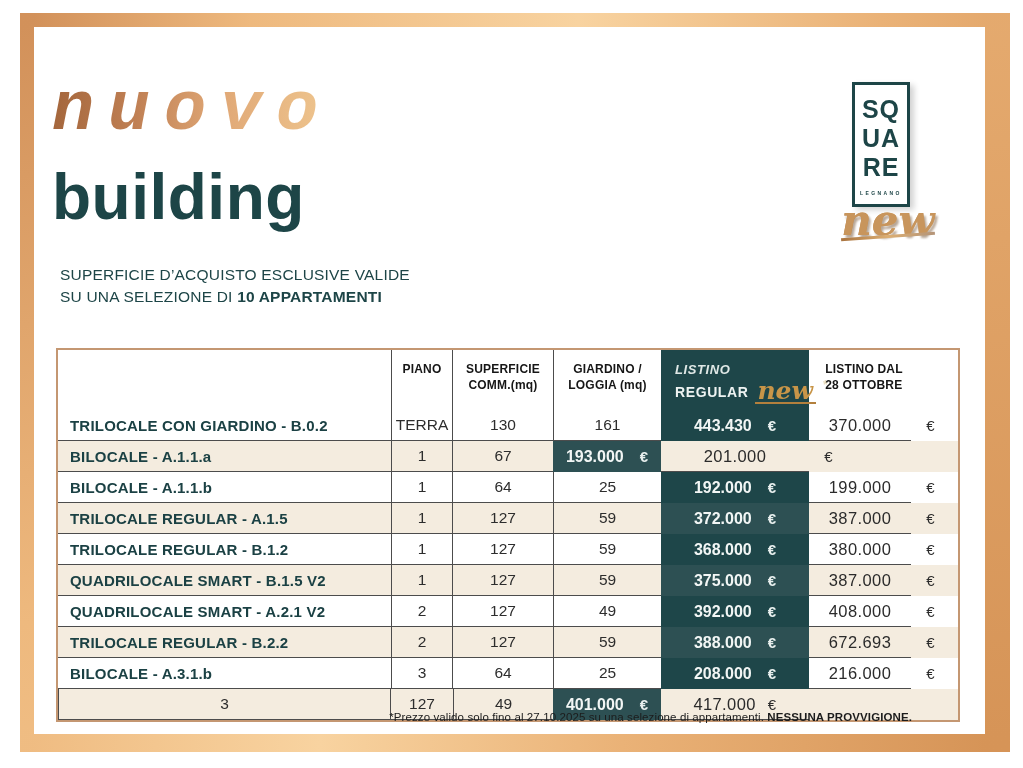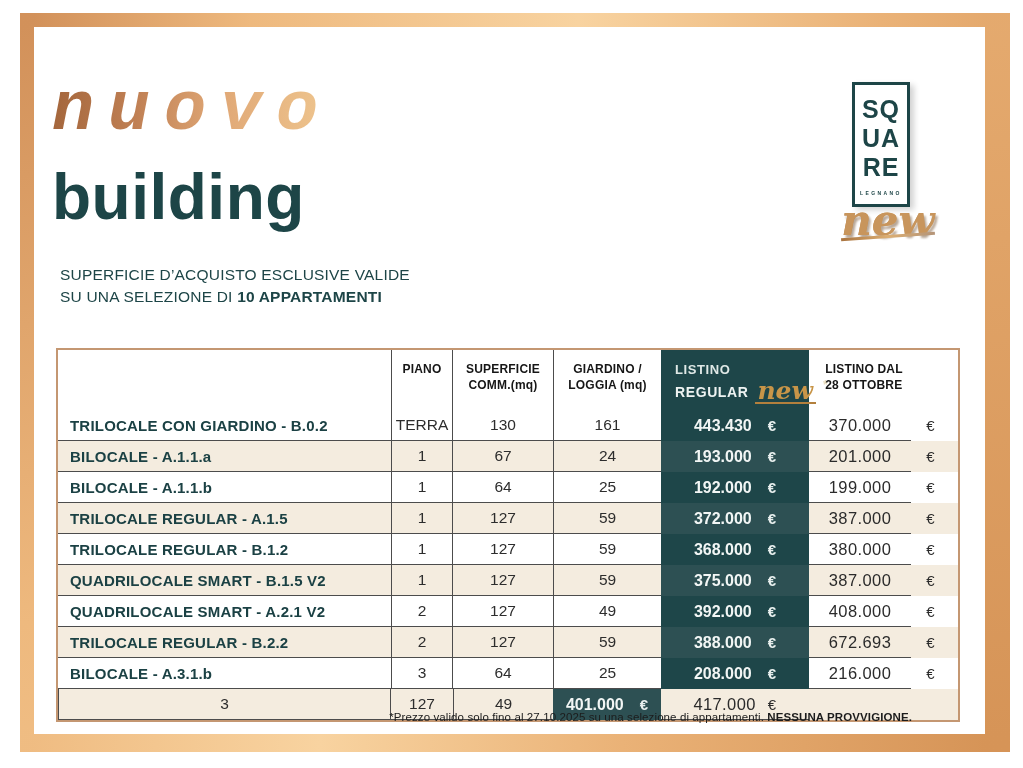--- a/index.html
+++ b/index.html
@@ -62,21 +62,21 @@
   .c-dal{font-size:16.5px;color:#2b2b2b;position:relative;letter-spacing:0.4px;}
   .eur-out{position:absolute;right:-24px;top:50%;transform:translateY(-50%);
     font-size:15px;color:#2b2b2b;}
   .eur-in{margin-left:12px;font-size:15px;}
 
   
   .t-head .cell{align-items:flex-start;padding-top:12px;}
   .h-label{font-size:12px;font-weight:bold;color:#161616;line-height:1.3;
     letter-spacing:0.2px;text-align:center;}
   .c-sq-h{justify-content:flex-start;padding-left:14px;padding-top:10px;}
-  .sq-l1{font-size:13px;font-weight:bold;color:#dfe8e6;letter-spacing:0.6px;}
+  .sq-l1{font-size:13px;font-weight:bold;color:#dfe8e6;letter-spacing:0.6px;font-style:italic;}
   .sq-l2{display:flex;align-items:center;gap:7px;margin-top:3px;}
   .sq-l2 .sq-word{font-size:14px;font-weight:bold;color:#eef3f2;letter-spacing:0.6px;}
   .hdr-new{font-family:"DejaVu Serif",serif;font-style:italic;font-weight:bold;
     font-size:25px;line-height:0.85;color:#c89548;border-bottom:2px solid #b3803d;
     padding:0 3px 1px 2px;}
   .hdr-ast{color:#e9dcbc;font-size:12px;align-self:flex-start;margin-top:-2px;}
   .c-dal-h{justify-content:center;padding-left:8px;}
   .c-dal-h .h-label{text-align:left;}
 
   
@@ -158,21 +158,20 @@
       <div class="cell c-dal">
           <span>370.000</span>
           <span class="eur-out">€</span>
         </div>
     </div>
 
     <div class="t-row t-r even">
       <div class="cell c-name">BILOCALE - A.1.1.a</div>
       <div class="cell c-mid c-piano">1</div>
       <div class="cell c-mid c-sup">67</div>
-      <div class="cell c-mid c-giar">24</div>
       <div class="cell c-sq">
           <span>193.000</span>
           <span class="eur">€</span>
         </div>
       <div class="cell c-dal">
           <span>201.000</span>
           <span class="eur-out">€</span>
         </div>
     </div>
 

